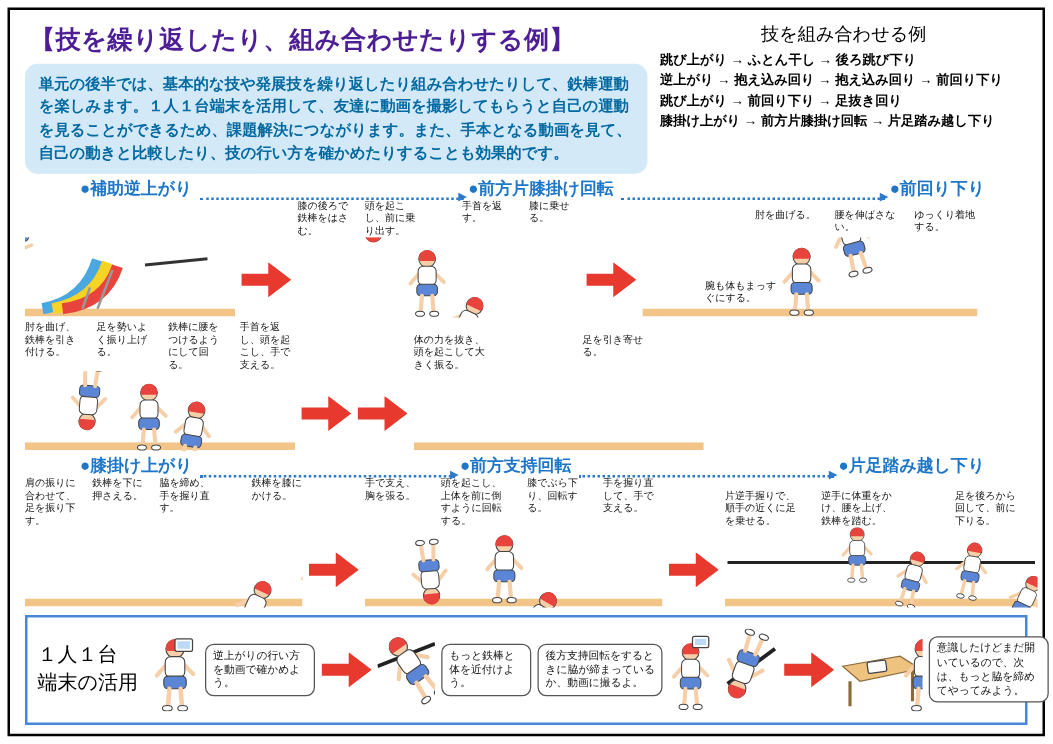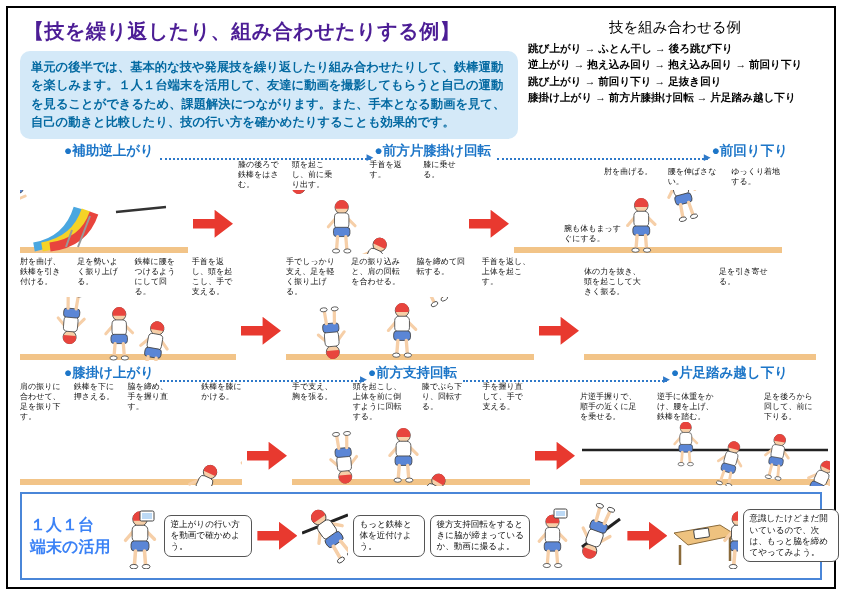--- a/index.html
+++ b/index.html
@@ -20,21 +20,21 @@
   .leader{flex:1;height:0;border-top:2px dotted #2e79c9;margin:0 4px 0 6px;position:relative;}
   .leader::after{content:"▶";position:absolute;right:-3px;top:-7.5px;color:#2e79c9;font-size:9px;}
   .srow{display:flex;align-items:flex-end;gap:5px;}
   .scene{position:relative;display:flex;flex-direction:column;}
   .labels{position:relative;display:flex;gap:13px;min-height:23px;align-items:flex-start;}
   .labels span{display:block;width:56px;font-size:8px;line-height:1.25;color:#111;}
   .labels .low{position:absolute;bottom:-54px;left:50px;width:58px;background:transparent;}
   .red-arrow{width:40px;height:28px;background:#e8392f;clip-path:polygon(0 33%,54% 33%,54% 0,100% 50%,54% 100%,54% 67%,0 67%);margin-bottom:16px;flex:none;}
   
   .terminal{margin-top:6px;border:2.5px solid #4a86d8;display:flex;align-items:center;gap:5px;padding:4px 8px;height:88px;box-sizing:border-box;}
-  .tlabel{font-size:16px;font-weight:bold;color:#3b82f6;line-height:1.35;white-space:nowrap;margin-right:4px;}
+  .tlabel{font-size:16px;font-weight:normal;color:#000000;line-height:1.35;white-space:nowrap;margin-right:4px;}
   .bubble{border:1px solid #555;border-radius:7px;background:#fff;padding:3px 5px;font-size:8.6px;line-height:1.3;color:#111;flex:none;}
   .terminal .red-arrow{margin-bottom:0;}
   svg.figs{display:block;flex:none;}
 </style>
 </head>
 <body>
 
 <svg width="0" height="0" style="position:absolute">
   <defs>
     <symbol id="kid" viewBox="0 0 34 56">
@@ -143,37 +143,20 @@
             <rect x="0" y="57" width="216" height="6" fill="#f2c488"></rect>
             <use href="#kid" transform="translate(2,8) scale(0.9)"></use>
             <use href="#kid" transform="translate(38,8) rotate(10 17 28) scale(0.9)"></use>
             <use href="#kid" transform="translate(76,0) rotate(-75 17 28) scale(0.88)"></use>
             <use href="#kid" transform="translate(112,0) rotate(185 17 28) scale(0.88)"></use>
             <use href="#kid" transform="translate(148,2) rotate(260 17 28) scale(0.88)"></use>
             <use href="#kid" transform="translate(184,4) scale(0.92)"></use>
           </svg>
         </div>
         <div class="red-arrow"></div>
-        <div class="scene" style="width:248px">
-          <div class="labels">
-            <span>手でしっかり支え、足を軽く振り上げる。</span>
-            <span>足の振り込みと、肩の回転を合わせる。</span>
-            <span>脇を締めて回転する。</span>
-            <span>手首を返し、上体を起こす。</span>
-          </div>
-          <svg class="figs" width="248" height="64">
-            <rect x="0" y="57" width="248" height="6" fill="#f2c488"></rect>
-            <use href="#kid" transform="translate(2,4) scale(0.92)"></use>
-            <use href="#kid" transform="translate(42,2) rotate(-30 17 28) scale(0.9)"></use>
-            <use href="#kid" transform="translate(82,0) rotate(-80 17 28) scale(0.88)"></use>
-            <use href="#kid" transform="translate(120,0) rotate(175 17 28) scale(0.88)"></use>
-            <use href="#kid" transform="translate(158,2) rotate(245 17 28) scale(0.88)"></use>
-            <use href="#kid" transform="translate(206,4) scale(0.92)"></use>
-          </svg>
-        </div>
         <div class="red-arrow"></div>
         <div class="scene" style="width:232px">
           <div class="labels">
             <span style="width:62px">体の力を抜き、頭を起こして大きく振る。</span>
             <span style="margin-left:60px">足を引き寄せる。</span>
           </div>
           <svg class="figs" width="232" height="64">
             <rect x="0" y="57" width="232" height="6" fill="#f2c488"></rect>
             <use href="#kid" transform="translate(4,0) rotate(195 17 28) scale(0.88)"></use>
             <use href="#kid" transform="translate(48,0) rotate(165 17 28) scale(0.88)"></use>

